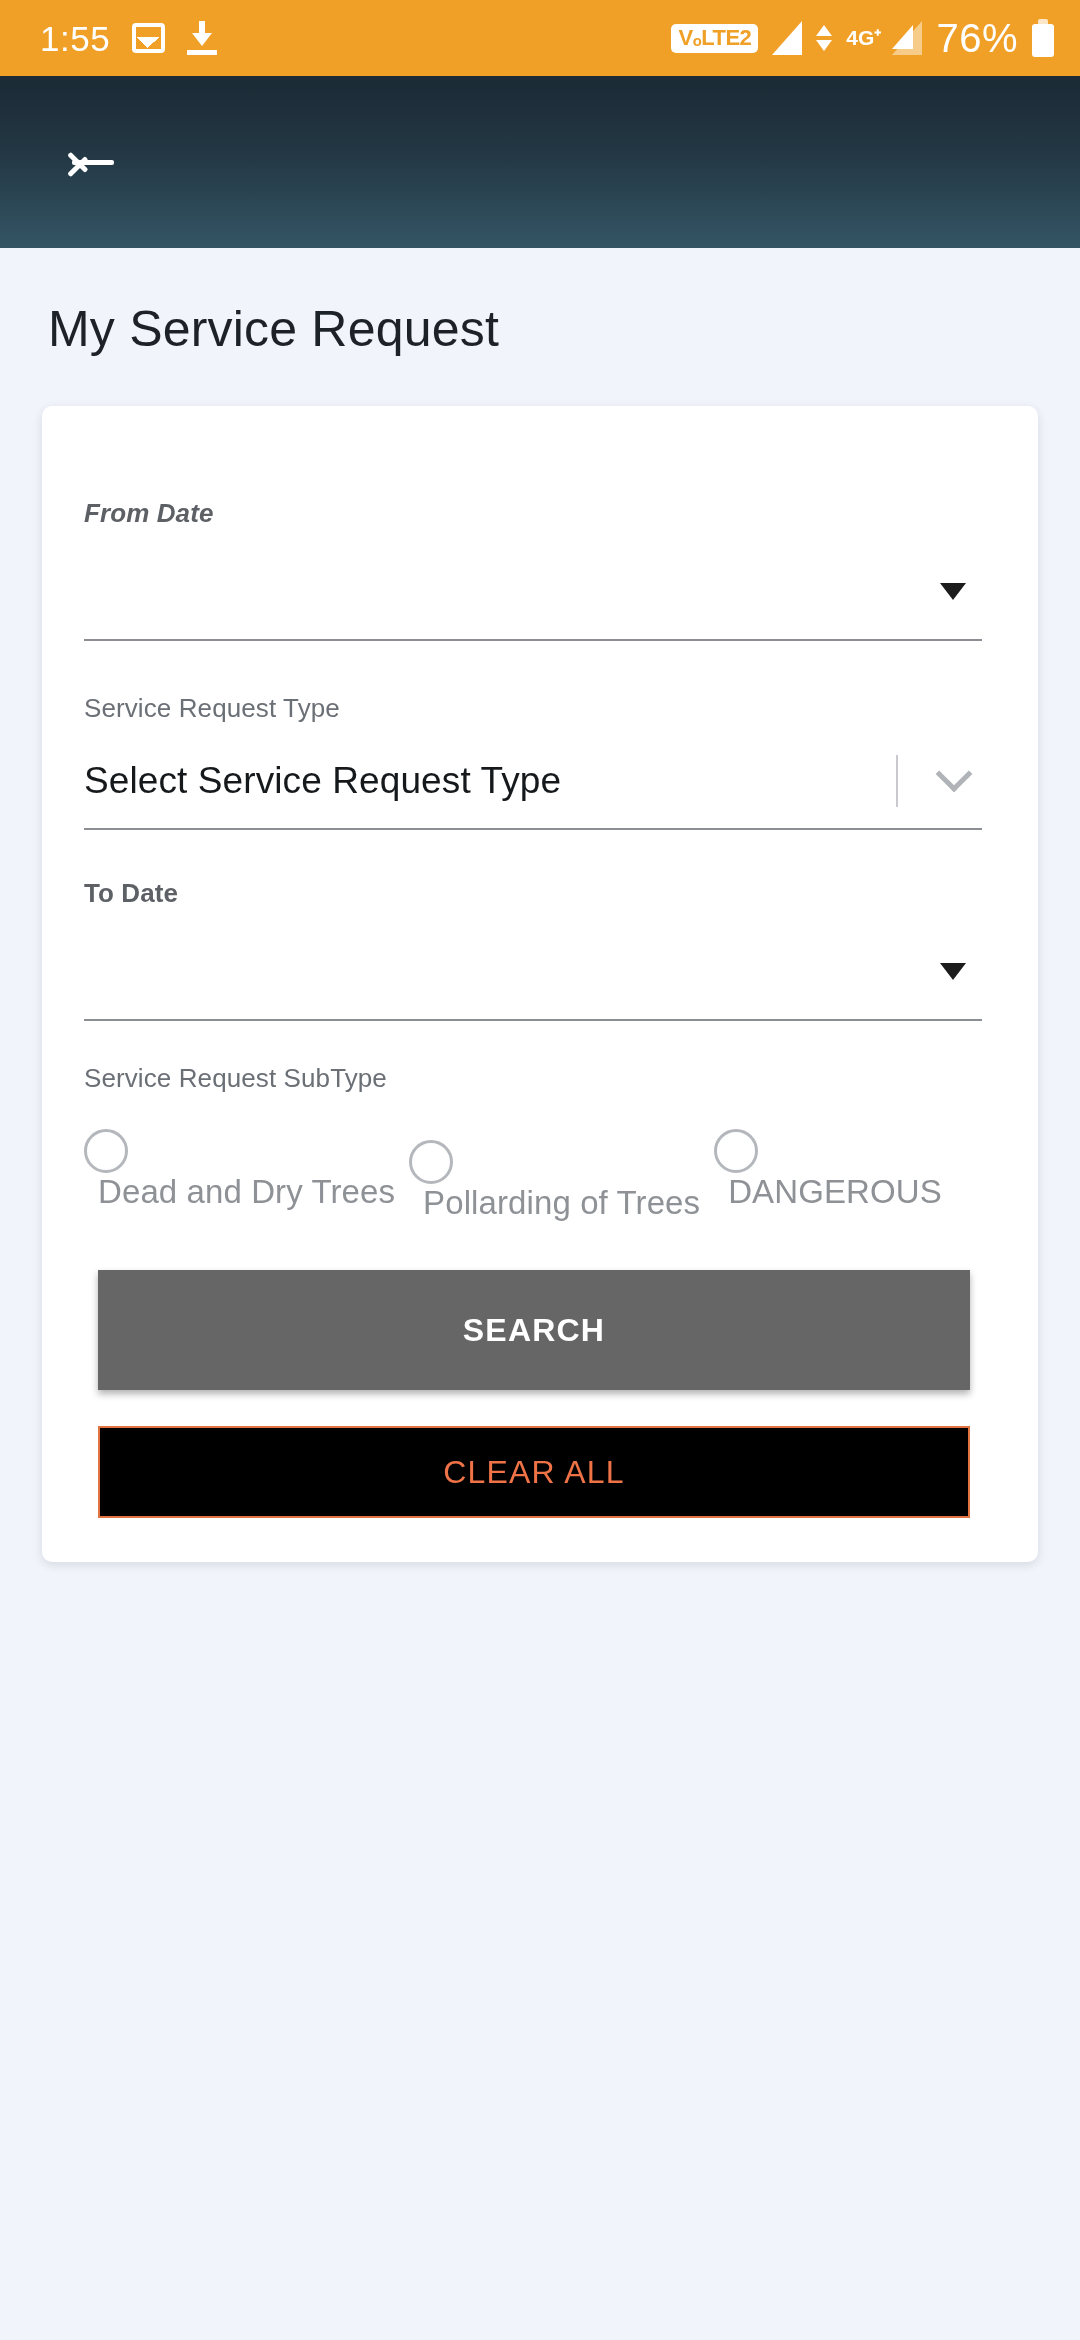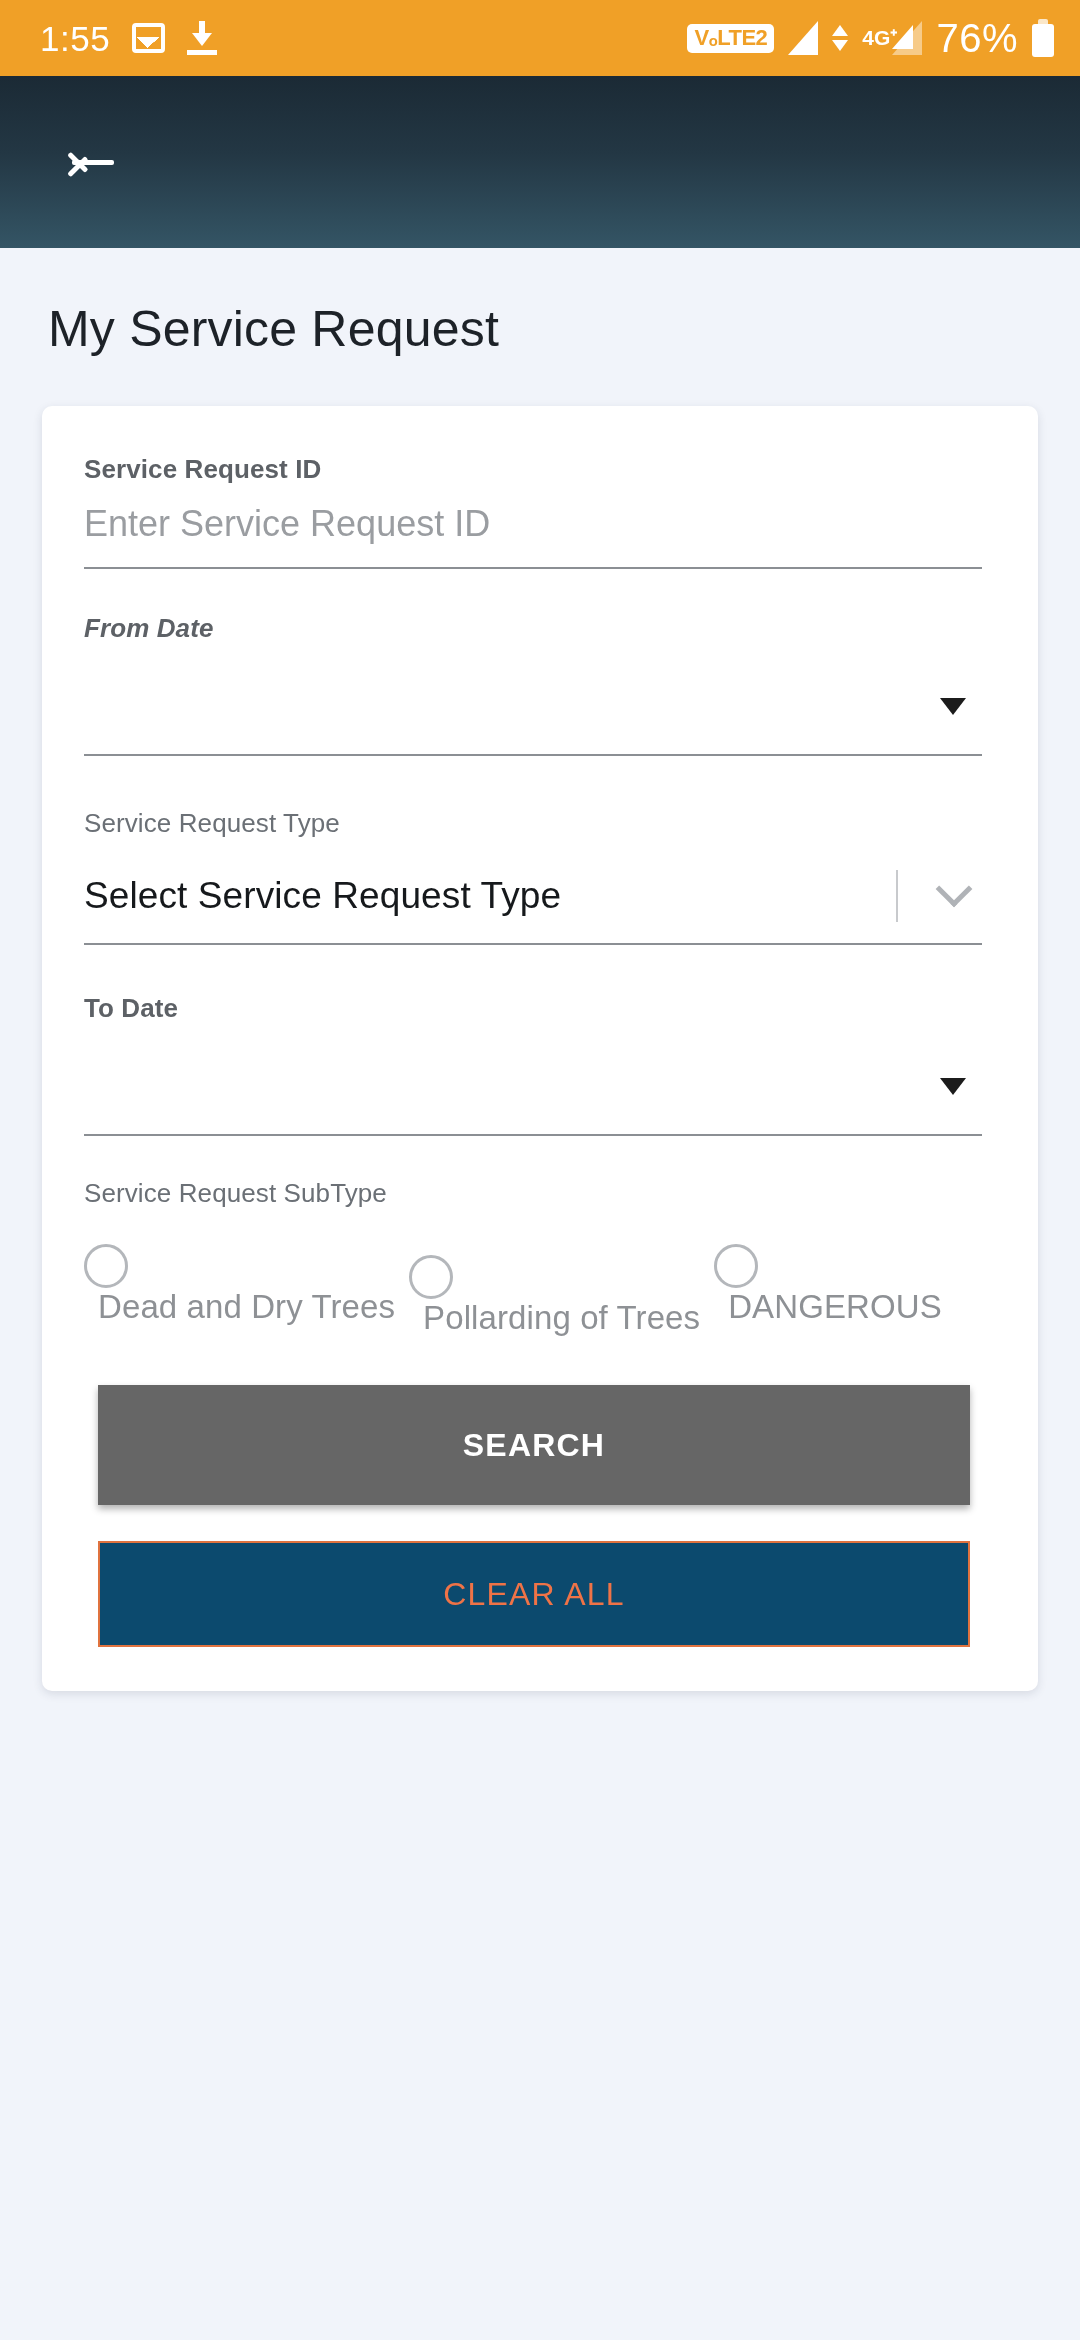--- a/index.html
+++ b/index.html
@@ -86,21 +86,21 @@
     border-bottom: 11px solid #fff;
   }
   .updown .d {
     width: 0; height: 0;
     border-left: 8px solid transparent;
     border-right: 8px solid transparent;
     border-top: 11px solid #fff;
   }
 
   .net-label { font-size: 21px; font-weight: 700; align-self: flex-start; margin-top: 2px; margin-right: -6px; }
-  .net-grp { display: flex; align-items: flex-end; gap: 1px; text-align: center; }
+  .net-grp { display: flex; align-items: flex-end; gap: 17px; text-align: center; }
 
   .battery-pct { font-size: 40px; font-weight: 400; letter-spacing: 0.5px; }
   .icon-battery { width: 22px; height: 38px; position: relative; }
   .icon-battery .body {
     position: absolute; left: 0; bottom: 0; width: 22px; height: 33px;
     background: #fff; border-radius: 3px;
   }
   .icon-battery .cap {
     position: absolute; left: 6px; top: 0; width: 10px; height: 7px;
     background: rgba(255,255,255,0.75); border-radius: 2px 2px 0 0;
@@ -232,22 +232,22 @@
     height: 120px;
     background: #666666;
     box-shadow: 0 4px 7px rgba(0,0,0,0.30);
     display: flex; align-items: center; justify-content: center;
     color: #ffffff; font-size: 32px; font-weight: 700;
     letter-spacing: 1.2px;
     cursor: pointer;
   }
   #clear-all-button {
     margin-top: 36px;
-    height: 106px;
-    background: #0c4a6e;
+    height: 92px;
+    background: #000000;
     border: 2px solid #E0733F;
     display: flex; align-items: center; justify-content: center;
     color: #EF7347; font-size: 32px; font-weight: 400;
     letter-spacing: 1.2px;
     cursor: pointer;
   }
   .btn-inset { margin: 0 12px 0 14px; }
 </style>
 </head>
 <body>
@@ -291,26 +291,20 @@
         <span class="tip-a"></span>
         <span class="tip-b"></span>
     </span>
   </div>
 </div>
 
 <div id="page-title">My Service Request</div>
 
 <div id="form-card">
 
-  <div class="field">
-    <div class="field-label">Service Request ID</div>
-    <div class="underline-row">
-      <span class="placeholder-text">Enter Service Request ID</span>
-    </div>
-  </div>
 
   <div class="field" style="margin-top:44px;font-style:italic;">
     <div class="field-label">From Date</div>
     <div class="underline-row">
       <div class="date-row" style="flex:1;">
         <span class="caret-down"></span>
       </div>
     </div>
   </div>
 

